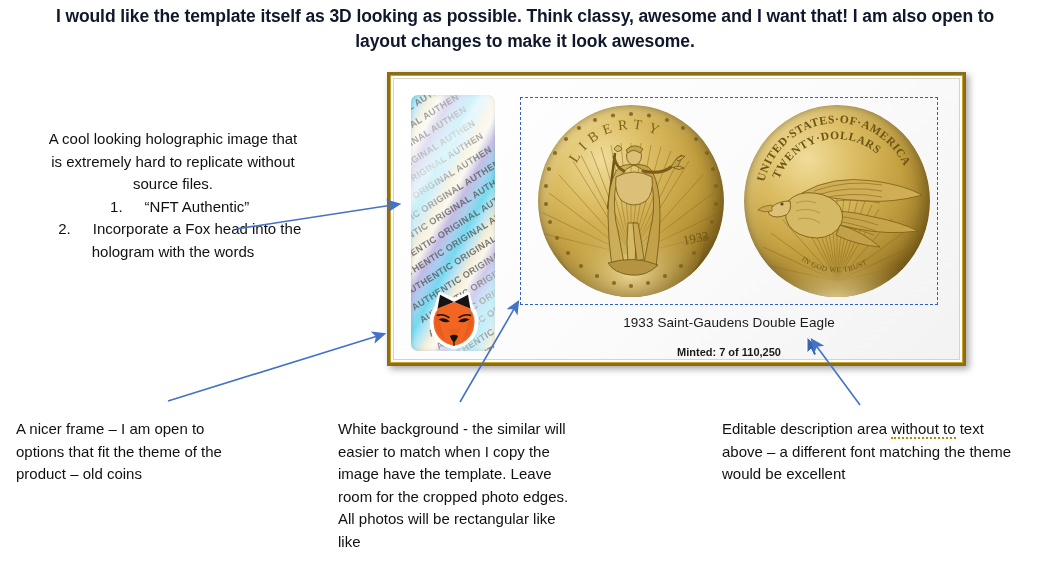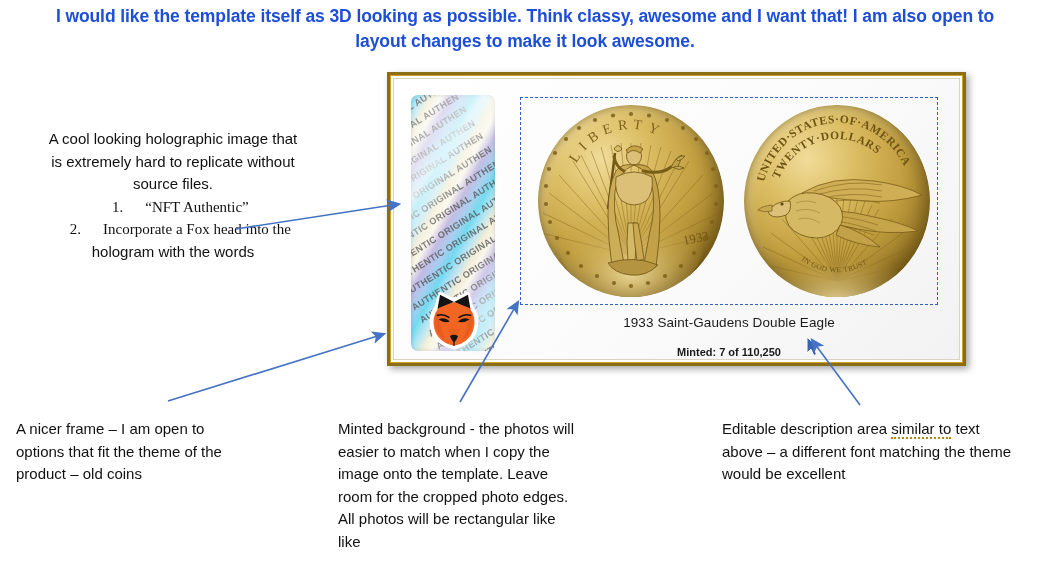--- a/index.html
+++ b/index.html
@@ -9,31 +9,31 @@
     font-family:"Liberation Sans", sans-serif;
     overflow:hidden;
     position:relative;
   }
   .stage{position:relative;width:1047px;height:577px;}
 
   
   #title{
     position:absolute;left:30px;top:4px;width:990px;
     text-align:center;
-    color:#1d4ed8;
+    color:#0f172a;
     font-weight:bold;
     font-size:17.5px;
     line-height:25px;
     letter-spacing:-0.1px;
   }
 
   
   .note{position:absolute;color:#111111;font-size:15px;line-height:22.5px;}
   #note-holo{left:8px;top:128px;width:330px;text-align:center;}
-  #note-holo .li{display:block;font-family:Liberation Serif, serif;}
+  #note-holo .li{display:block;}
   #note-holo .li .num{display:inline-block;min-width:26px;text-align:right;}
   #note-holo .li .gap{display:inline-block;width:22px;}
   #note-frame{left:16px;top:418px;width:320px;text-align:left;}
   #note-white{left:338px;top:418px;width:300px;text-align:left;}
   #note-desc{left:722px;top:418px;width:300px;text-align:left;}
   .sqwig{
     border-bottom:2px dotted #B8860B;
     padding-bottom:0px;
   }
 
@@ -156,30 +156,30 @@
     <div>hologram with the words</div>
   </div>
 
   <div class="note" id="note-frame">
     <div>A nicer frame – I am open to</div>
     <div>options that fit the theme of the</div>
     <div>product – old coins</div>
   </div>
 
   <div class="note" id="note-white">
-    <div>Minted background - the photos will</div>
+    <div>White background - the similar will</div>
     <div>easier to match when I copy the</div>
-    <div>image onto the template. Leave</div>
+    <div>image have the template. Leave</div>
     <div>room for the cropped photo edges.</div>
     <div>All photos will be rectangular like</div>
     <div>like</div>
   </div>
 
   <div class="note" id="note-desc">
-    <span>Editable description area </span><span class="sqwig">similar to</span><span> text above – a different font matching the theme would be excellent</span>
+    <span>Editable description area </span><span class="sqwig">without to</span><span> text above – a different font matching the theme would be excellent</span>
   </div>
 
   <div id="frame">
     <div id="frame-inner">
 
       <div id="holo">
         <div class="wordlayer">
           <div>AUTHENTIC ORIGINAL AUTHENTIC ORIGINAL AUTHENTIC ORIGINAL AUTHENTIC ORIGINAL</div>
           <div>AUTHENTIC ORIGINAL AUTHENTIC ORIGINAL AUTHENTIC ORIGINAL AUTHENTIC ORIGINAL</div>
           <div>AUTHENTIC ORIGINAL AUTHENTIC ORIGINAL AUTHENTIC ORIGINAL AUTHENTIC ORIGINAL</div>

